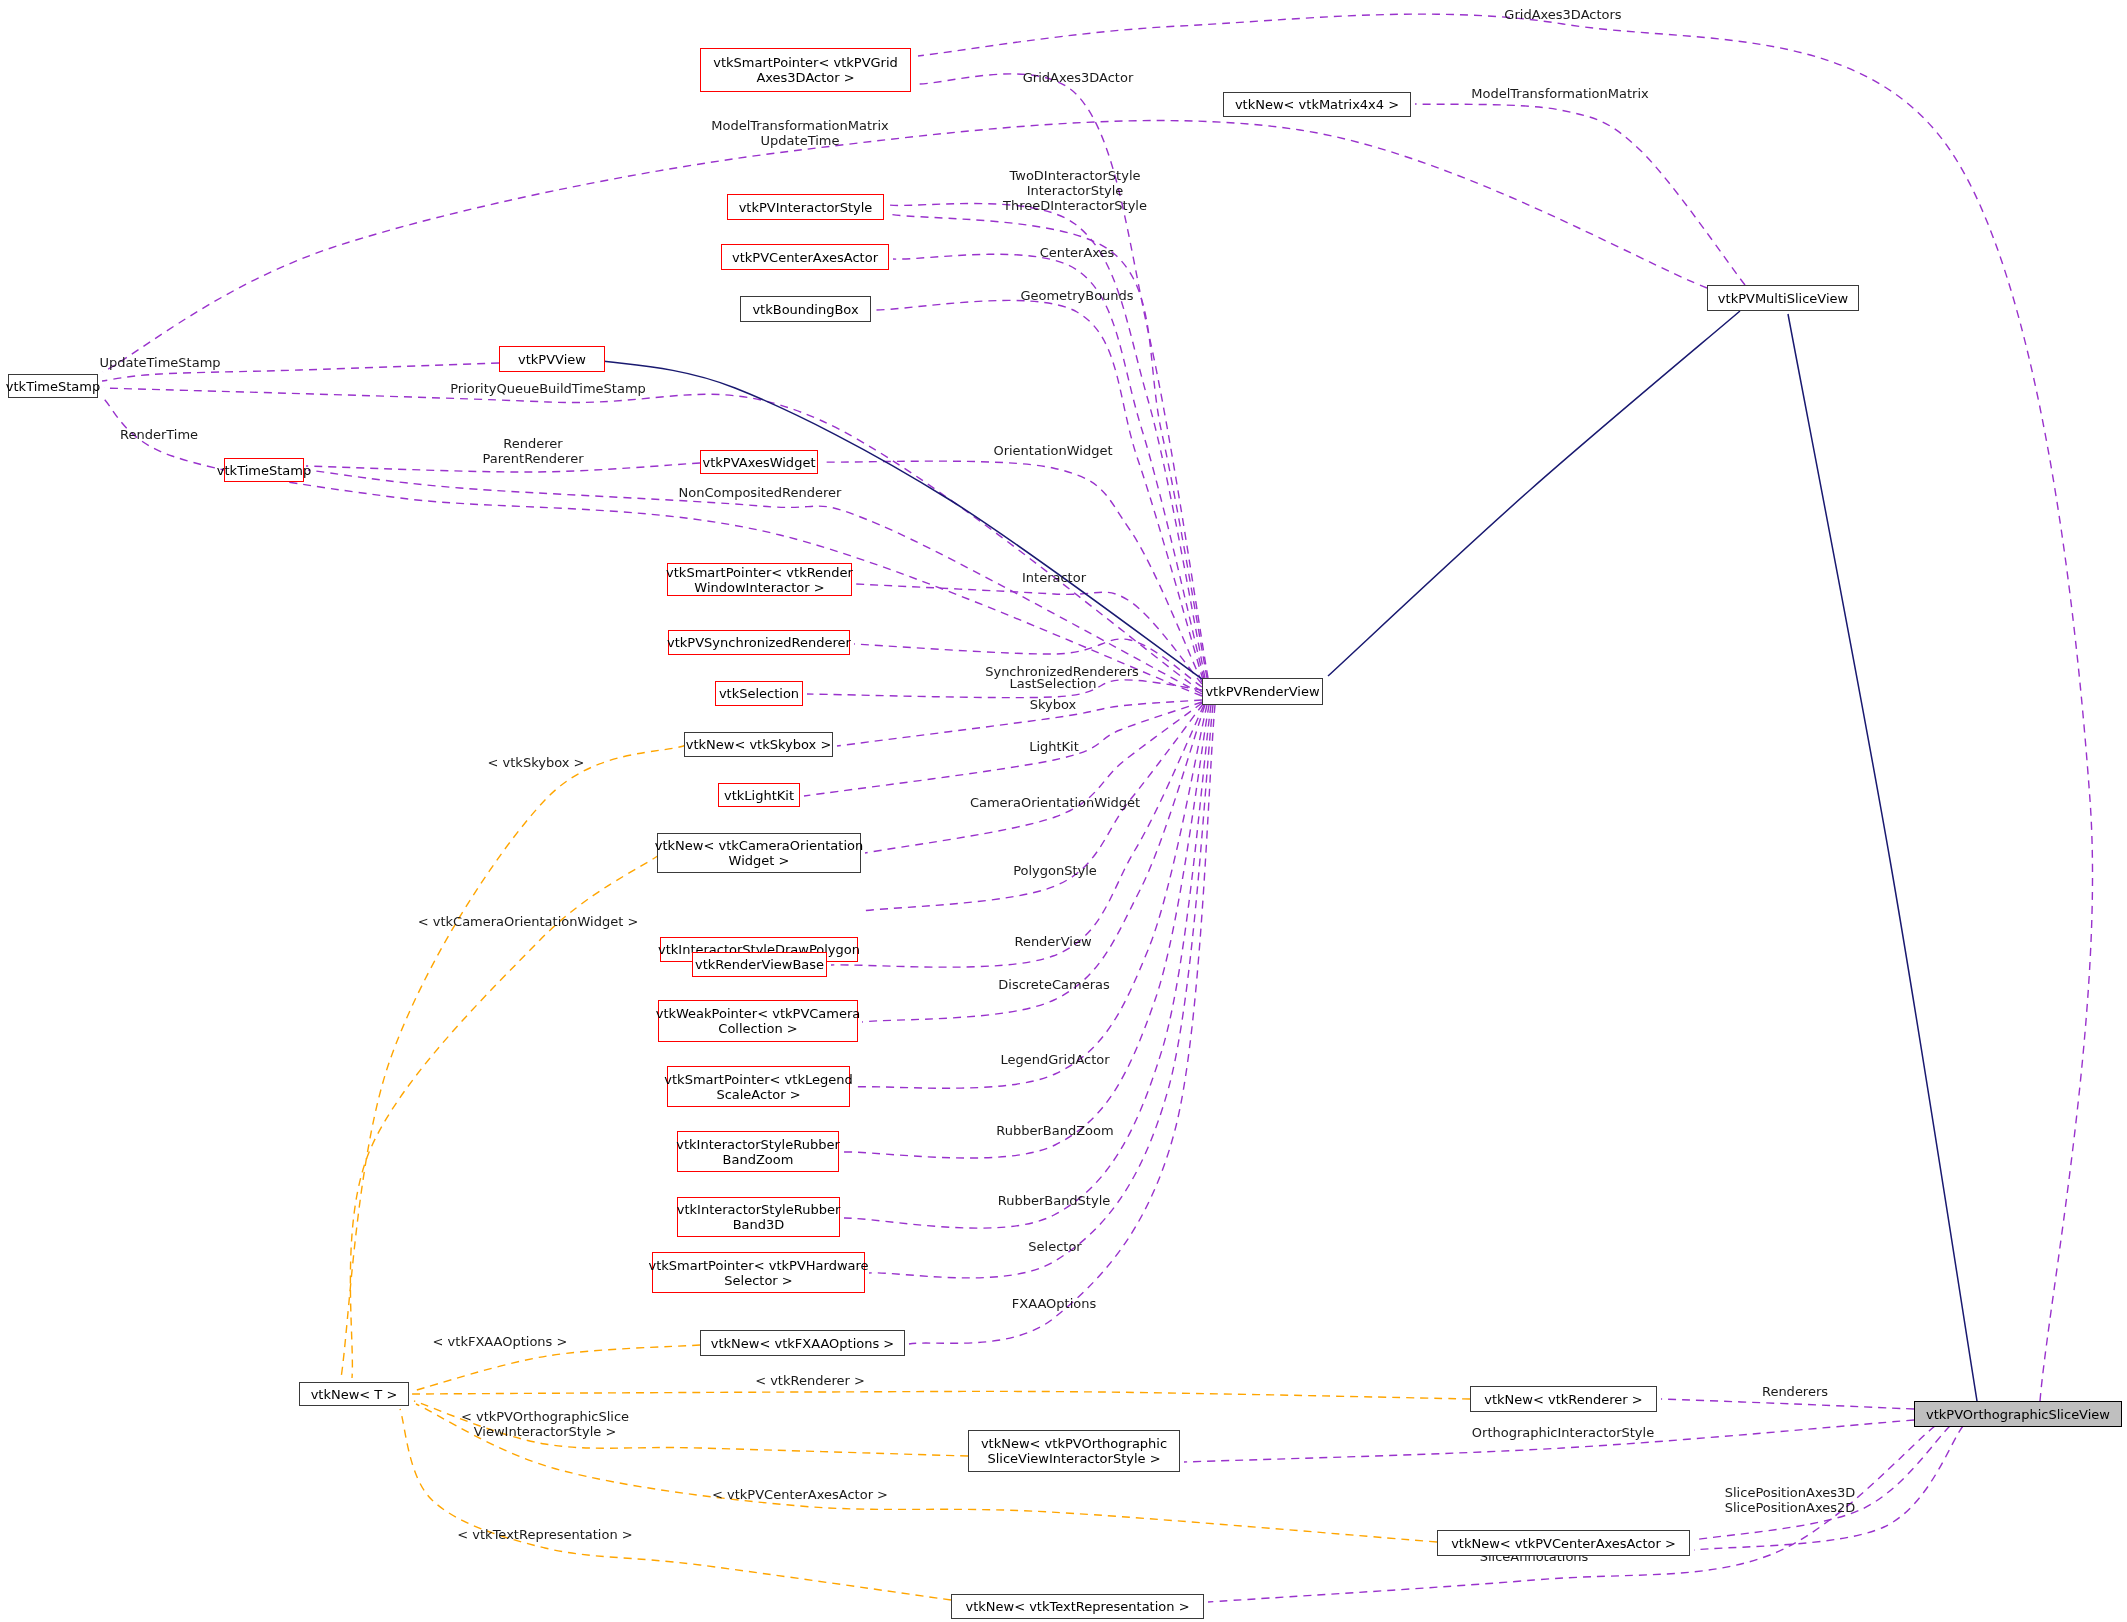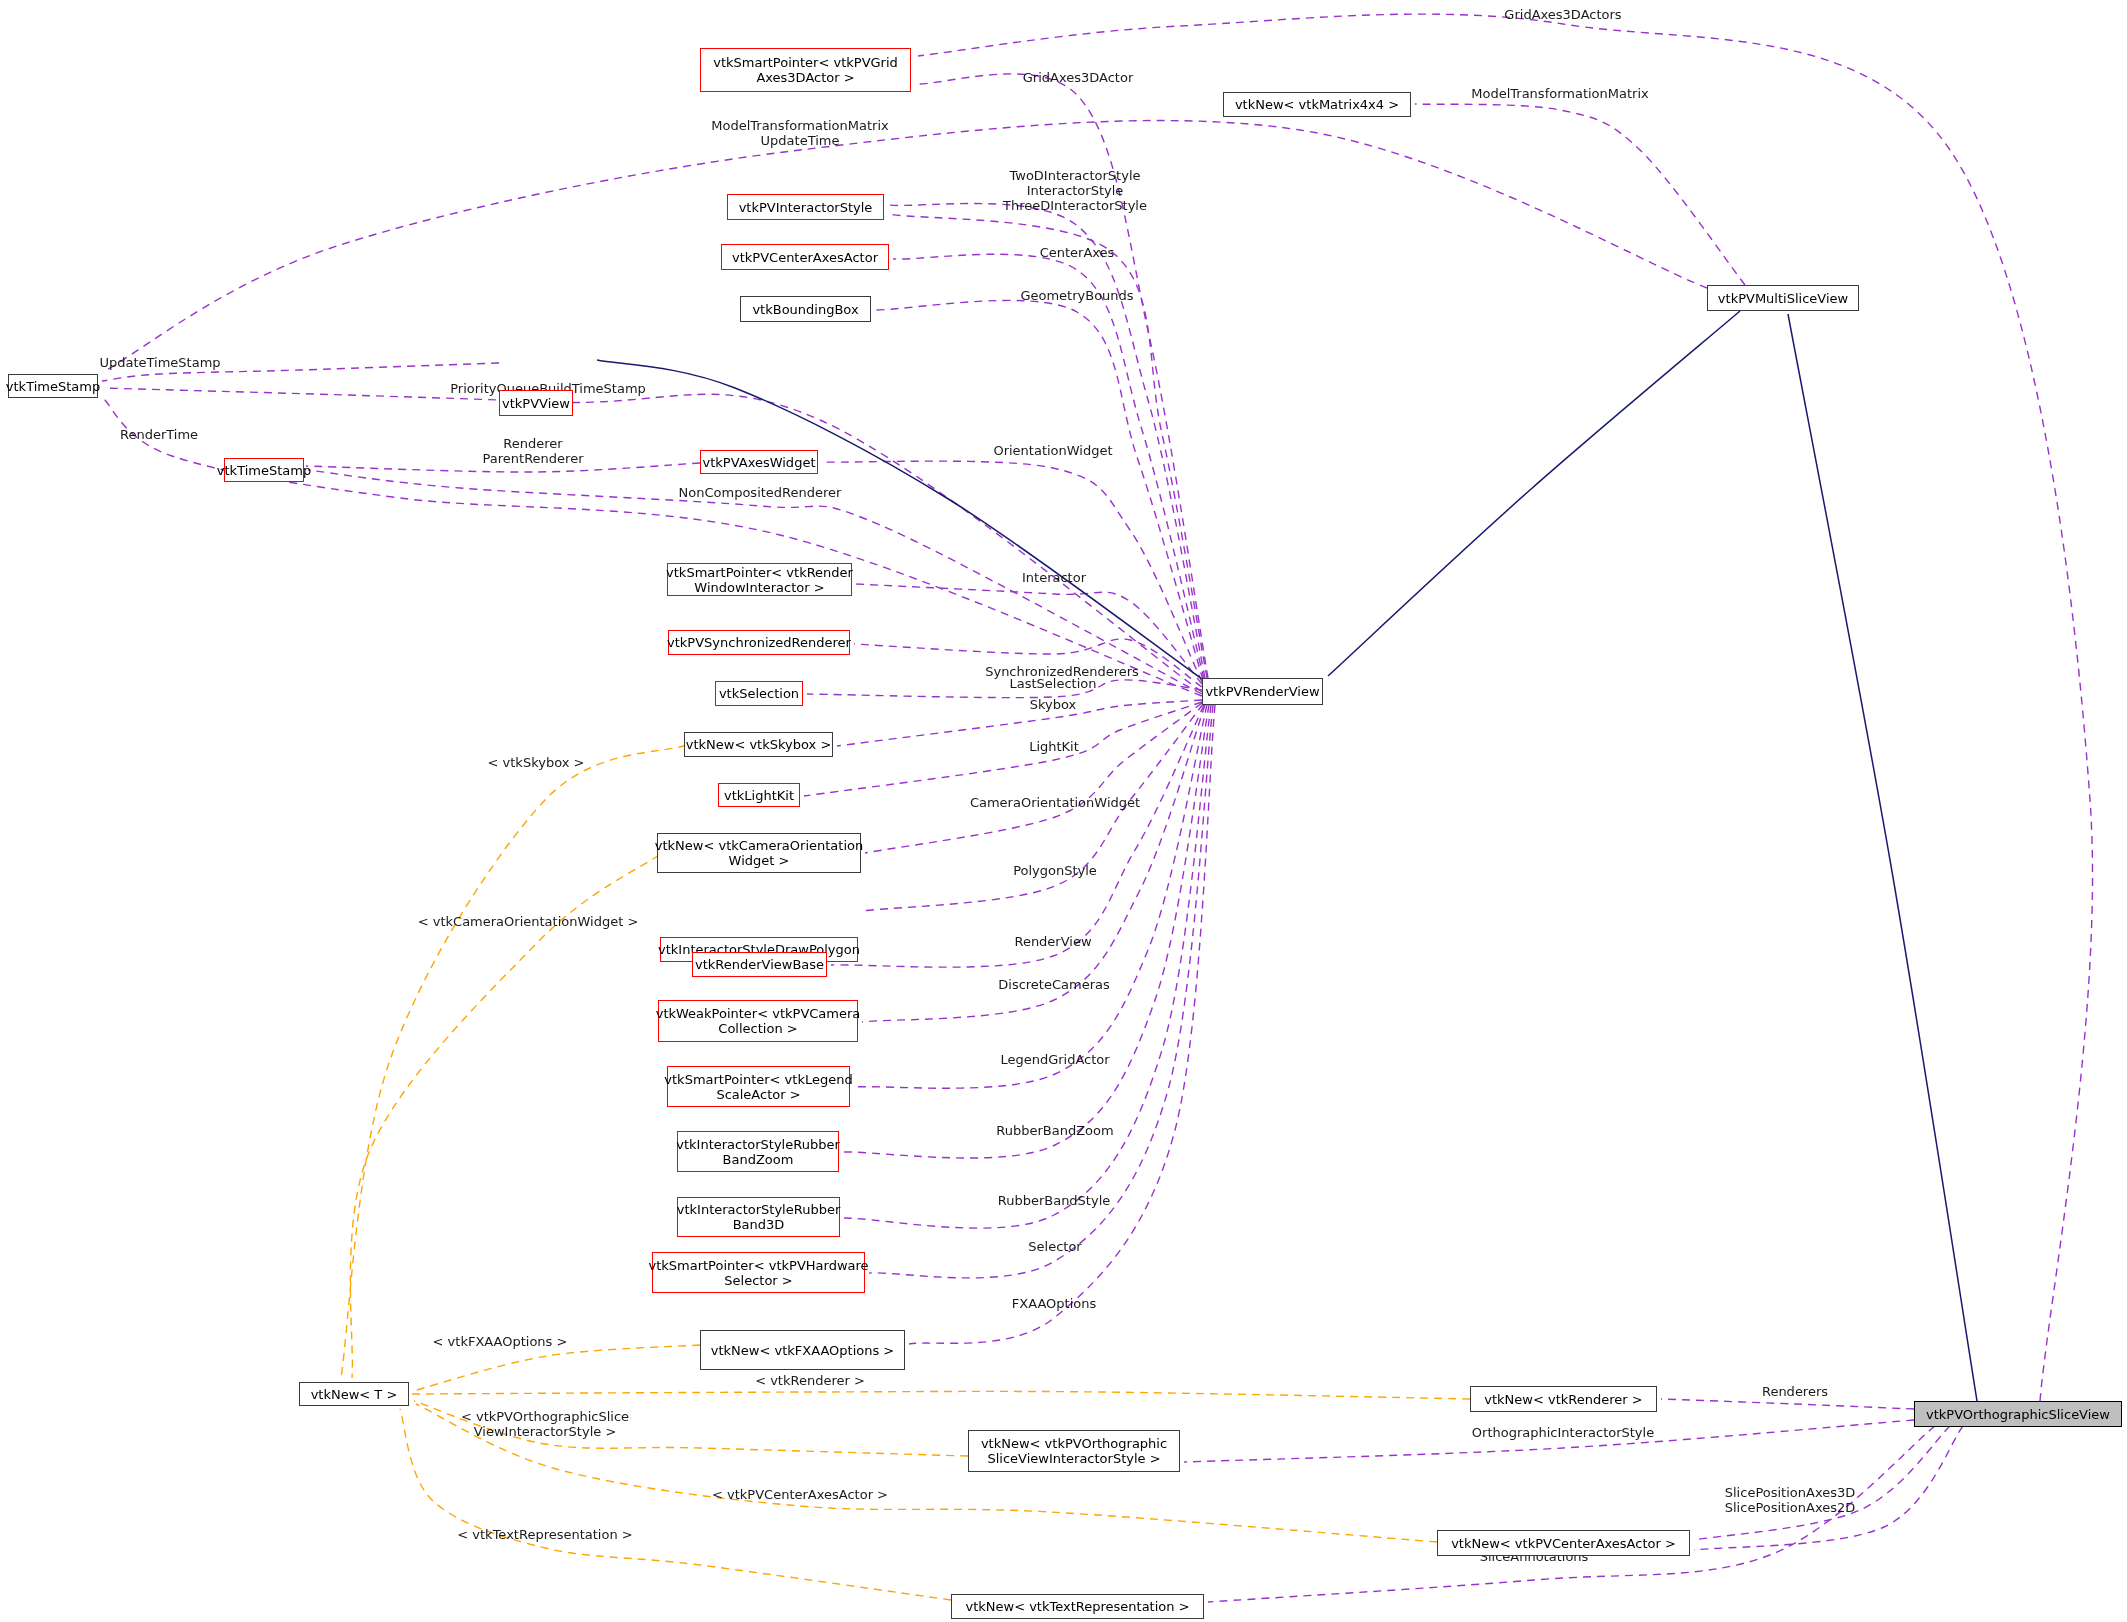--- a/index.html
+++ b/index.html
@@ -198,21 +198,21 @@
     </div>
     <div class="edge-label" style="left: 800px; top: 1494px;">
       <span>&lt; vtkPVCenterAxesActor &gt;</span>
     </div>
     <div class="edge-label" style="left: 545px; top: 1534px;">
       <span>&lt; vtkTextRepresentation &gt;</span>
     </div>
     <div class="node plain" style="left: 8px; top: 374px; width: 90px; height: 24px;">
       <span>vtkTimeStamp</span>
     </div>
-    <div class="node external" style="left: 499px; top: 346px; width: 74px; height: 26px; margin-top: 44px;">
+    <div class="node external" style="left: 499px; top: 346px; width: 106px; height: 26px;">
       <span>vtkPVView</span>
     </div>
     <div class="node external" style="left: 224px; top: 458px; width: 80px; height: 24px;">
       <span>vtkTimeStamp</span>
     </div>
     <div class="node external" style="left: 700px; top: 48px; width: 211px; height: 44px;">
       <span>vtkSmartPointer&lt; vtkPVGrid</span>
       <span>Axes3DActor &gt;</span>
     </div>
     <div class="node plain" style="left: 1223px; top: 92px; width: 188px; height: 25px;">
@@ -269,21 +269,21 @@
       <span>BandZoom</span>
     </div>
     <div class="node external" style="left: 677px; top: 1197px; width: 163px; height: 40px;">
       <span>vtkInteractorStyleRubber</span>
       <span>Band3D</span>
     </div>
     <div class="node external" style="left: 652px; top: 1252px; width: 213px; height: 41px;">
       <span>vtkSmartPointer&lt; vtkPVHardware</span>
       <span>Selector &gt;</span>
     </div>
-    <div class="node plain" style="left: 700px; top: 1330px; width: 205px; height: 40px;">
+    <div class="node plain" style="left: 700px; top: 1330px; width: 205px; height: 26px;">
       <span>vtkNew&lt; vtkFXAAOptions &gt;</span>
     </div>
     <div class="node plain" style="left: 299px; top: 1382px; width: 110px; height: 24px;">
       <span>vtkNew&lt; T &gt;</span>
     </div>
     <div class="node plain" style="left: 1202px; top: 678px; width: 121px; height: 27px;">
       <span>vtkPVRenderView</span>
     </div>
     <div class="node plain" style="left: 1707px; top: 285px; width: 152px; height: 26px;">
       <span>vtkPVMultiSliceView</span>

